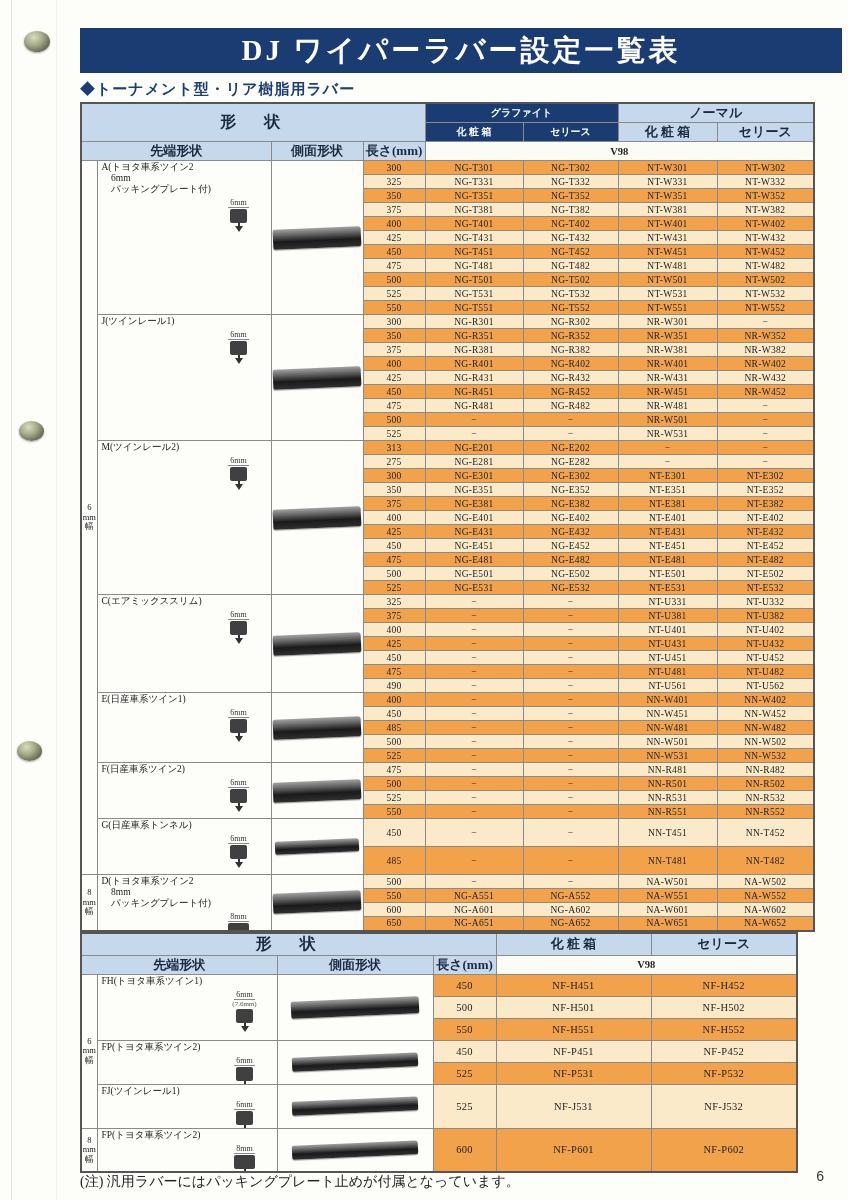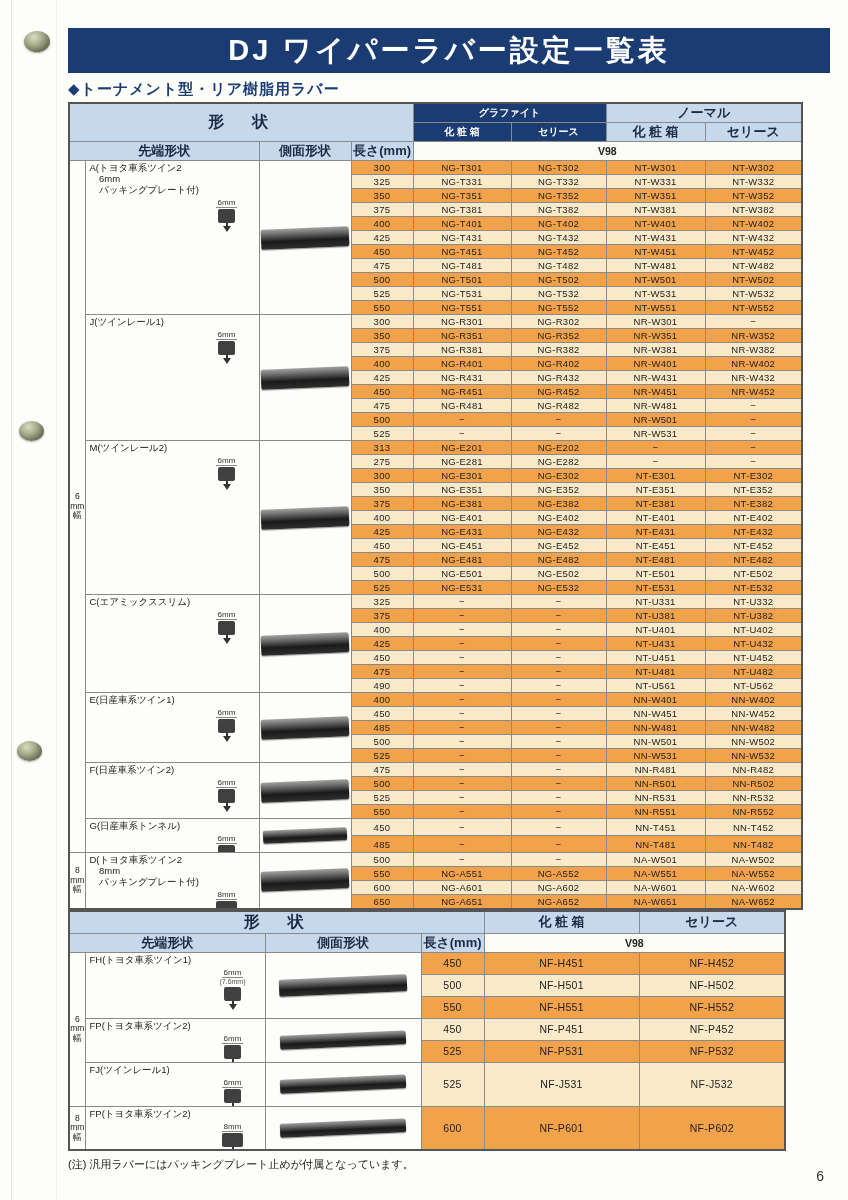--- a/index.html
+++ b/index.html
@@ -1,21 +1,21 @@
 <!DOCTYPE html>
 <html><head>
 <meta charset="utf-8">
 <style>
   html,body{margin:0;padding:0;}
   body{width:848px;height:1200px;background:#ffffff;font-family:"Liberation Sans","DejaVu Sans",sans-serif;}
   .page{position:relative;width:848px;height:1200px;background:#fdfdfa;overflow:hidden;}
   .scan-edge{position:absolute;left:11px;top:0;width:1px;height:100%;background:rgba(60,60,60,0.12);}
   .scan-edge2{position:absolute;left:56px;top:0;width:1px;height:100%;background:rgba(60,60,60,0.05);}
   .hole{position:absolute;border-radius:50%;background:radial-gradient(ellipse at 38% 30%,#d9ddc2 0%,#aab08f 35%,#646a50 75%,#494f3b 100%);box-shadow:0 1px 2px rgba(0,0,0,0.35);}
-  .content{position:absolute;left:68px;top:28px;width:762px;}
+  .content{position:absolute;left:80px;top:28px;width:762px;font-family:Liberation Serif, serif;}
 
   .title-bar{height:45px;background:#1b3c72;color:#ffffff;text-align:center;font-size:29px;font-weight:bold;line-height:45px;letter-spacing:3px;}
   .section-title{margin:7px 0 3px 0;font-size:15px;font-weight:bold;color:#1c3e74;letter-spacing:1px;}
 
   table{border-collapse:collapse;table-layout:fixed;background:#fdfdfa;}
   td{border:1px solid #8a8a8a;padding:0;overflow:hidden;}
   .t1{width:733px;border:2px solid #555;}
   .t2{width:716px;border:2px solid #555;}
 
   
@@ -23,21 +23,21 @@
   .hdr-navy{background:#1b3c72;color:#ffffff;font-weight:bold;text-align:center;font-size:10px;}
   .hdr-white{background:#fcfcf7;color:#222;font-weight:bold;text-align:center;font-size:10.5px;}
   .t1 thead tr:nth-child(1){height:17px;}
   .t1 thead tr:nth-child(2){height:16px;}
   .t1 thead tr:nth-child(3){height:16px;}
   .t2 thead tr{height:17px;}
   .shape-hdr{font-size:16px;letter-spacing:6px;}
 
   
   .t1 tbody tr{height:14px;}
-  .t1 tbody tr.row-tall{height:17px;}
+  .t1 tbody tr.row-tall{height:28px;}
   .t2 tbody tr{height:22px;}
   .t2 tbody tr.row-tall{height:44px;}
   .len-cell,.code-cell{text-align:center;font-size:9.5px;color:#222;letter-spacing:0.3px;}
   .t2 .len-cell,.t2 .code-cell{font-size:10.5px;}
   tr.row-orange .len-cell,tr.row-orange .code-cell{background:#f1a24b;}
   tr.row-cream .len-cell,tr.row-cream .code-cell{background:#faeac9;}
 
   .band-cell{background:#fdfdfa;text-align:center;font-size:8.5px;line-height:9.5px;color:#222;vertical-align:middle;}
   .tip-cell{background:#fdfdfa;vertical-align:top;text-align:left;padding:1px 2px 1px 4px;position:relative;}
   .glabel div{font-size:9.5px;line-height:11px;color:#222;white-space:pre;}
@@ -52,21 +52,21 @@
   .gstem{width:2px;height:3px;background:#333;}
   .garrow{width:0;height:0;border-left:4px solid transparent;border-right:4px solid transparent;border-top:6px solid #333;}
 
   
   .blade{background:linear-gradient(180deg,#a2a2a2 0%,#636363 30%,#1a1a1a 62%,#303030 100%);border-radius:2px 3px 2px 2px;transform:rotate(-2.5deg);margin:0 auto;box-shadow:0 1px 1px rgba(0,0,0,0.35);}
   .t1 .blade-lg{width:88px;height:20px;}
   .t1 .blade-sm{width:84px;height:13px;}
   .t2 .blade-lg{width:128px;height:17px;}
   .t2 .blade-sm{width:126px;height:14px;}
 
-  .note{margin-top:6px;font-size:11px;color:#222;}
+  .note{font-size:14px;color:#222;}
   .page-num{position:absolute;right:24px;bottom:16px;font-size:14px;color:#333;}
 </style>
 </head>
 <body>
 
 <div class="page">
   <div class="scan-edge"></div>
   <div class="scan-edge2"></div>
   <div class="hole" style="left:24px;top:31px;width:26px;height:21px;"></div>
   <div class="hole" style="left:19px;top:421px;width:25px;height:20px;"></div>

